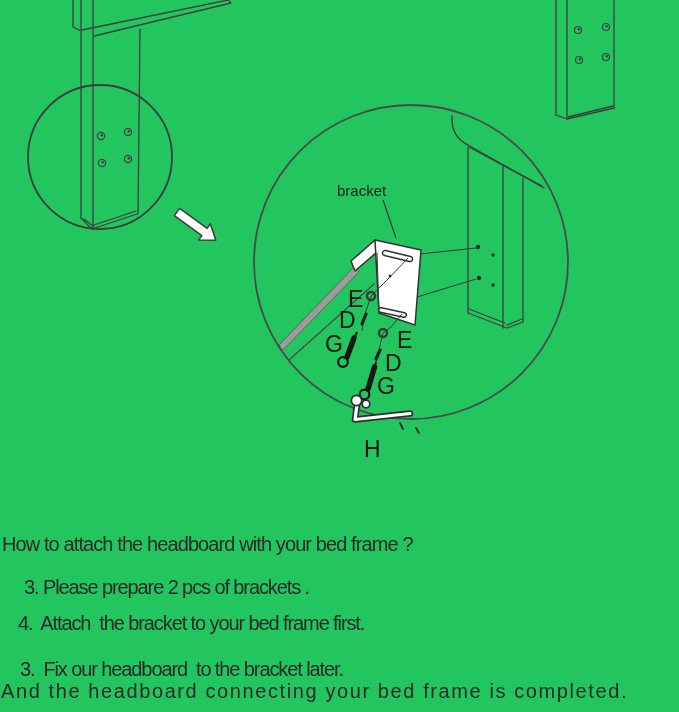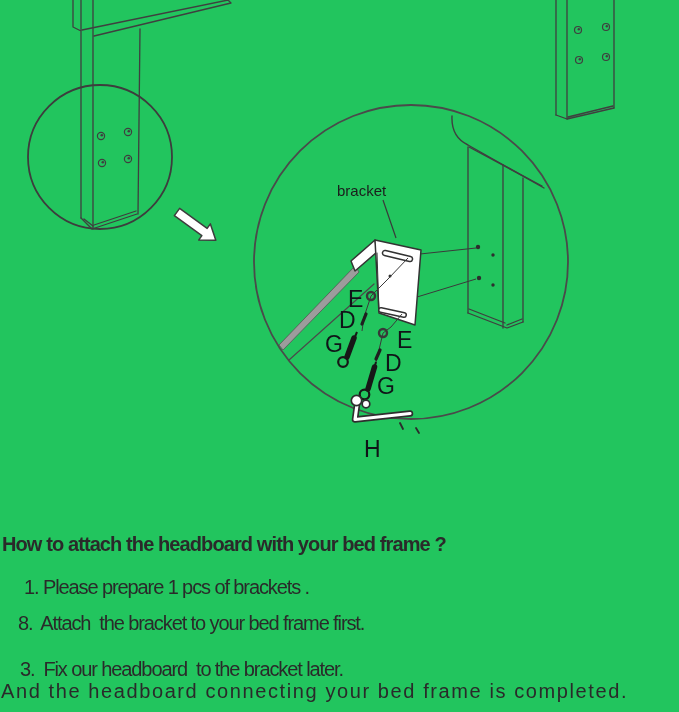--- a/index.html
+++ b/index.html
@@ -11,21 +11,21 @@
     overflow:hidden;
   }
   .diagram{position:absolute;top:0;left:0;}
   .txt{
     position:absolute;
     color:#2a2a2a;
     font-size:20px;
     line-height:1;
     white-space:pre;
   }
-  .heading{letter-spacing:-0.9px;font-weight:bold;}
+  .heading{letter-spacing:-0.9px;}
   .step{letter-spacing:-1.1px;}
   .footer{letter-spacing:1.6px;}
   .part-letter{
     font-family:"Liberation Sans","DejaVu Sans",sans-serif;
     font-size:23px;
     fill:#101418;
   }
   .bracket-label{
     font-family:"Liberation Sans","DejaVu Sans",sans-serif;
     font-size:15px;
@@ -161,21 +161,21 @@
     <text class="part-letter" x="339" y="328">D</text>
     <text class="part-letter" x="325" y="352">G</text>
     <text class="part-letter" x="397" y="348">E</text>
     <text class="part-letter" x="385" y="371">D</text>
     <text class="part-letter" x="377" y="394">G</text>
     <text class="part-letter" x="364" y="457">H</text>
   </svg>
 
   <div class="txt heading" style="left:2px; top:534px;">How to attach the headboard with your bed frame ?</div>
 
-  <div class="txt step" style="left:24px; top:577px;">1. Please prepare 1 pcs of brackets .</div>
+  <div class="txt step" style="left:24px; top:577px;">3. Please prepare 2 pcs of brackets .</div>
 
-  <div class="txt step" style="left:18px; top:613px;">8.  Attach  the bracket to your bed frame first.</div>
+  <div class="txt step" style="left:18px; top:613px;">4.  Attach  the bracket to your bed frame first.</div>
 
   <div class="txt step" style="left:20px; top:647px;margin-top:12px;">3.  Fix our headboard  to the bracket later.</div>
 
   <div class="txt footer" style="left:1px; top:681px;">And the headboard connecting your bed frame is completed.</div>
 
 </div>
 
 </body></html>

